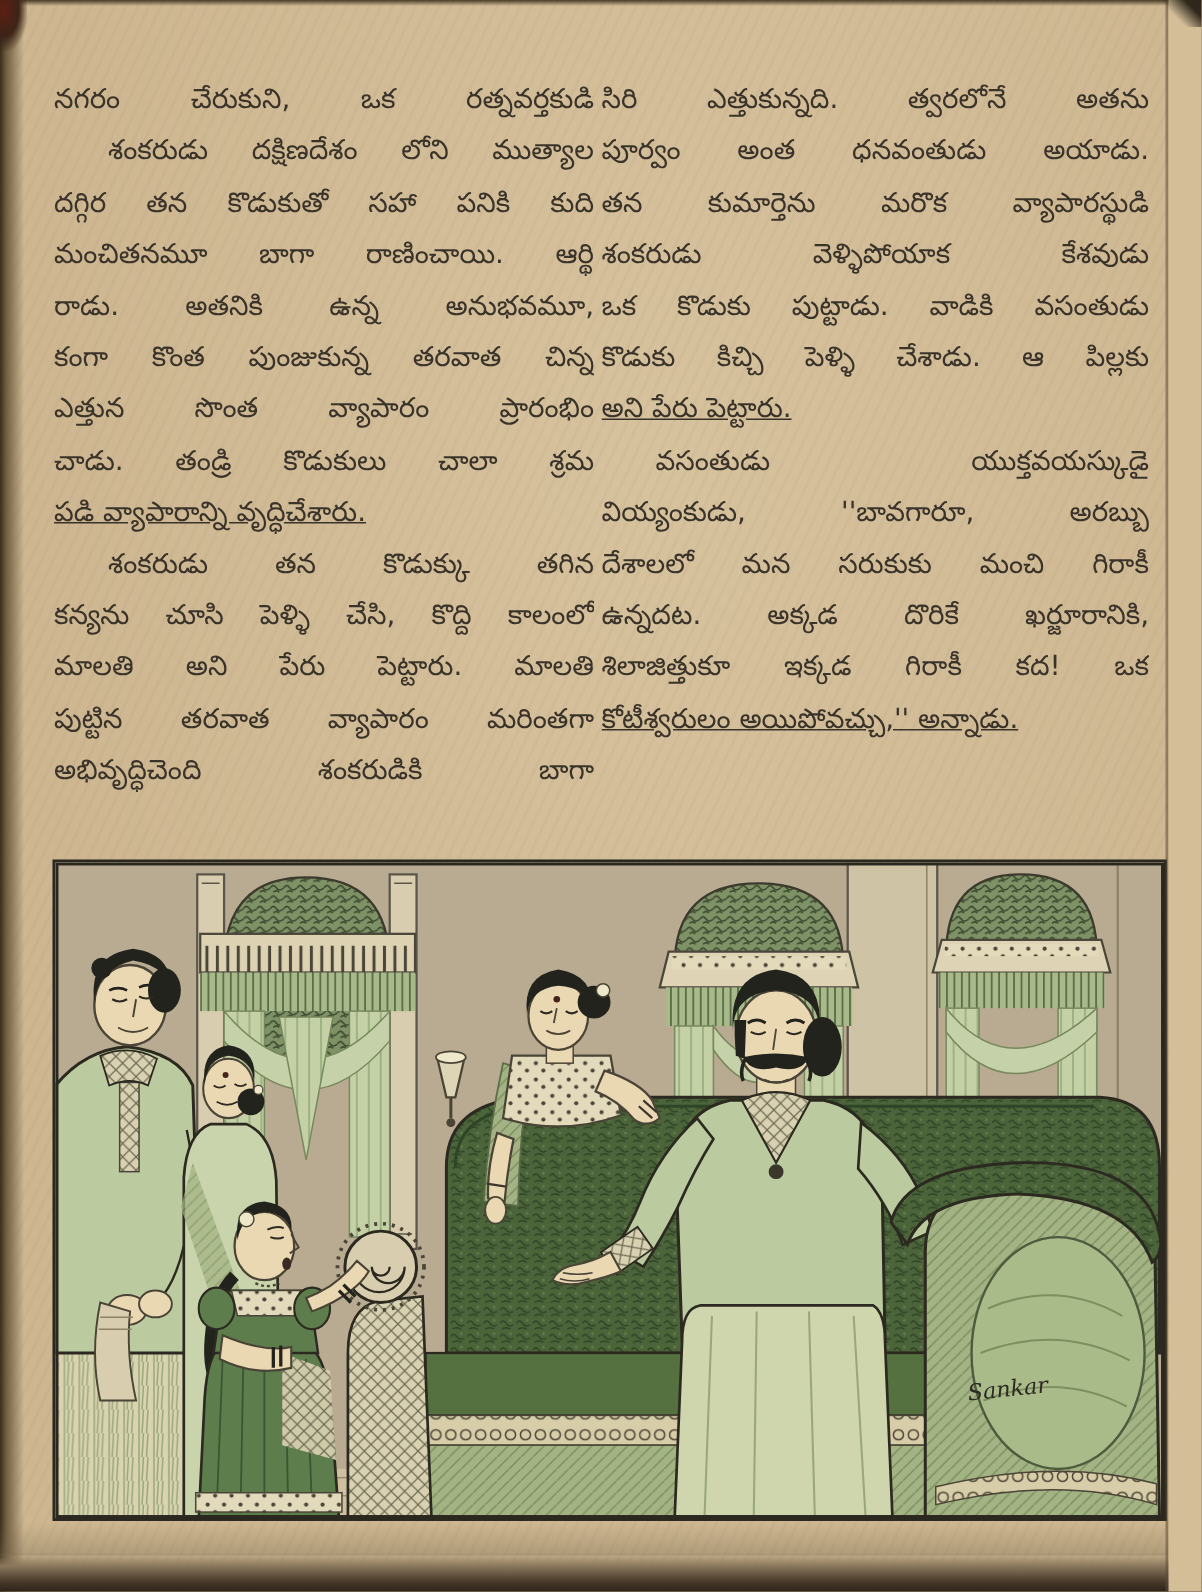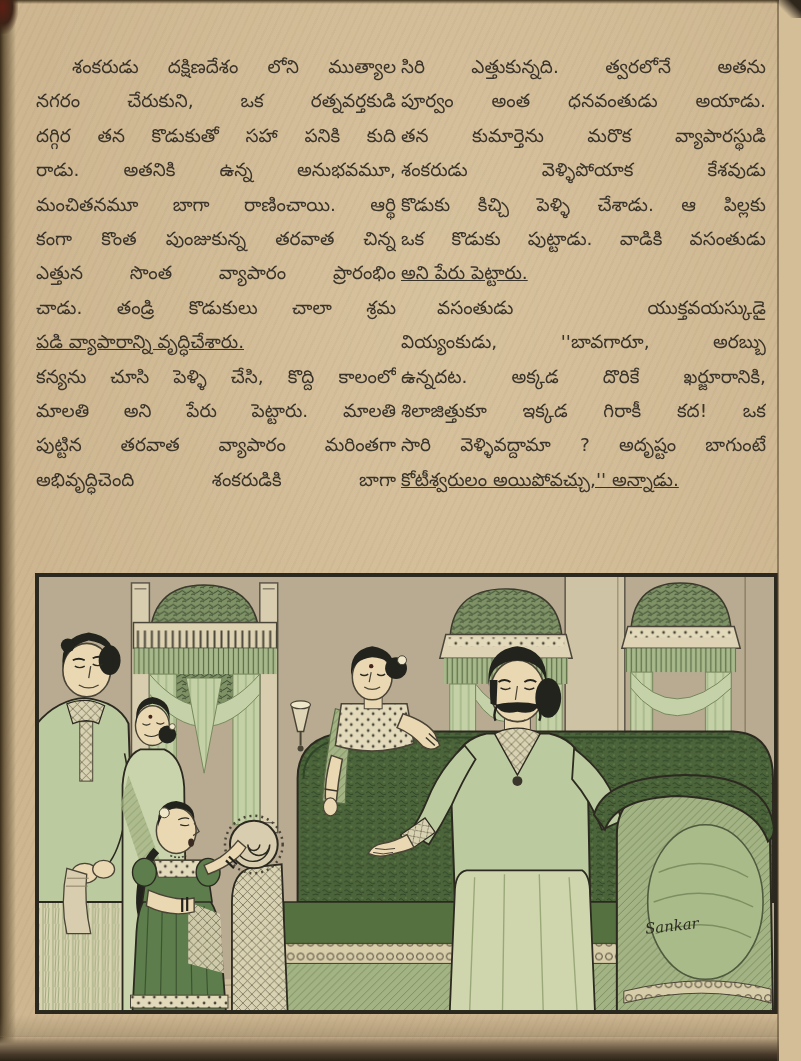--- a/index.html
+++ b/index.html
@@ -47,47 +47,48 @@
   }
   #illustration svg{display:block;width:100%;height:100%;}
   .sig{font-family:"DejaVu Serif","Liberation Serif",serif;font-style:italic;font-size:15px;fill:#2c2a22;}
 </style>
 </head>
 <body>
 
 <div id="page">
 
   <div class="col" id="col-left">
+      <div class="tline">నగరం చేరుకుని, ఒక రత్నవర్తకుడి</div>
       <div class="tline indent">శంకరుడు దక్షిణదేశం లోని ముత్యాల</div>
-      <div class="tline">నగరం చేరుకుని, ఒక రత్నవర్తకుడి</div>
       <div class="tline">దగ్గిర తన కొడుకుతో సహా పనికి కుది</div>
+      <div class="tline">మంచితనమూ బాగా రాణించాయి. ఆర్థి</div>
       <div class="tline">రాడు. అతనికి ఉన్న అనుభవమూ,</div>
-      <div class="tline">మంచితనమూ బాగా రాణించాయి. ఆర్థి</div>
       <div class="tline">కంగా కొంత పుంజుకున్న తరవాత చిన్న</div>
       <div class="tline">ఎత్తున సొంత వ్యాపారం ప్రారంభిం</div>
       <div class="tline">చాడు. తండ్రి కొడుకులు చాలా శ్రమ</div>
       <div class="tline endline">పడి వ్యాపారాన్ని వృద్ధిచేశారు.</div>
+      <div class="tline indent">శంకరుడు తన కొడుక్కు తగిన</div>
       <div class="tline">కన్యను చూసి పెళ్ళి చేసి, కొద్ది కాలంలో</div>
       <div class="tline">మాలతి అని పేరు పెట్టారు. మాలతి</div>
       <div class="tline">పుట్టిన తరవాత వ్యాపారం మరింతగా</div>
       <div class="tline">అభివృద్ధిచెంది శంకరుడికి బాగా</div>
     </div>
   <div class="col" id="col-right">
       <div class="tline">సిరి ఎత్తుకున్నది. త్వరలోనే అతను</div>
       <div class="tline">పూర్వం అంత ధనవంతుడు అయాడు.</div>
       <div class="tline">తన కుమార్తెను మరొక వ్యాపారస్థుడి</div>
       <div class="tline">శంకరుడు వెళ్ళిపోయాక కేశవుడు</div>
+      <div class="tline">ఒక కొడుకు పుట్టాడు. వాడికి వసంతుడు</div>
       <div class="tline">కొడుకు కిచ్చి పెళ్ళి చేశాడు. ఆ పిల్లకు</div>
-      <div class="tline">ఒక కొడుకు పుట్టాడు. వాడికి వసంతుడు</div>
       <div class="tline endline">అని పేరు పెట్టారు.</div>
       <div class="tline indent">వసంతుడు యుక్తవయస్కుడై</div>
       <div class="tline">వియ్యంకుడు, ''బావగారూ, అరబ్బు</div>
+      <div class="tline">దేశాలలో మన సరుకుకు మంచి గిరాకీ</div>
       <div class="tline">ఉన్నదట. అక్కడ దొరికే ఖర్జూరానికి,</div>
       <div class="tline">శిలాజిత్తుకూ ఇక్కడ గిరాకీ కద! ఒక</div>
-      <div class="tline">సారి వెళ్ళివద్దామా ? అదృష్టం బాగుంటే</div>
       <div class="tline endline">కోటీశ్వరులం అయిపోవచ్చు,'' అన్నాడు.</div>
     </div>
 
   <div id="illustration">
     <svg viewBox="0 0 743 441" preserveAspectRatio="none">
       <defs>
         <pattern id="folg" width="9" height="7" patternUnits="userSpaceOnUse">
           <rect width="9" height="7" fill="#7e9266"></rect>
           <path d="M0 3 Q2 0 4 3 T9 3 M2 6 Q4 4 6 6" stroke="#39462e" fill="none" stroke-width="1"></path>
         </pattern>

